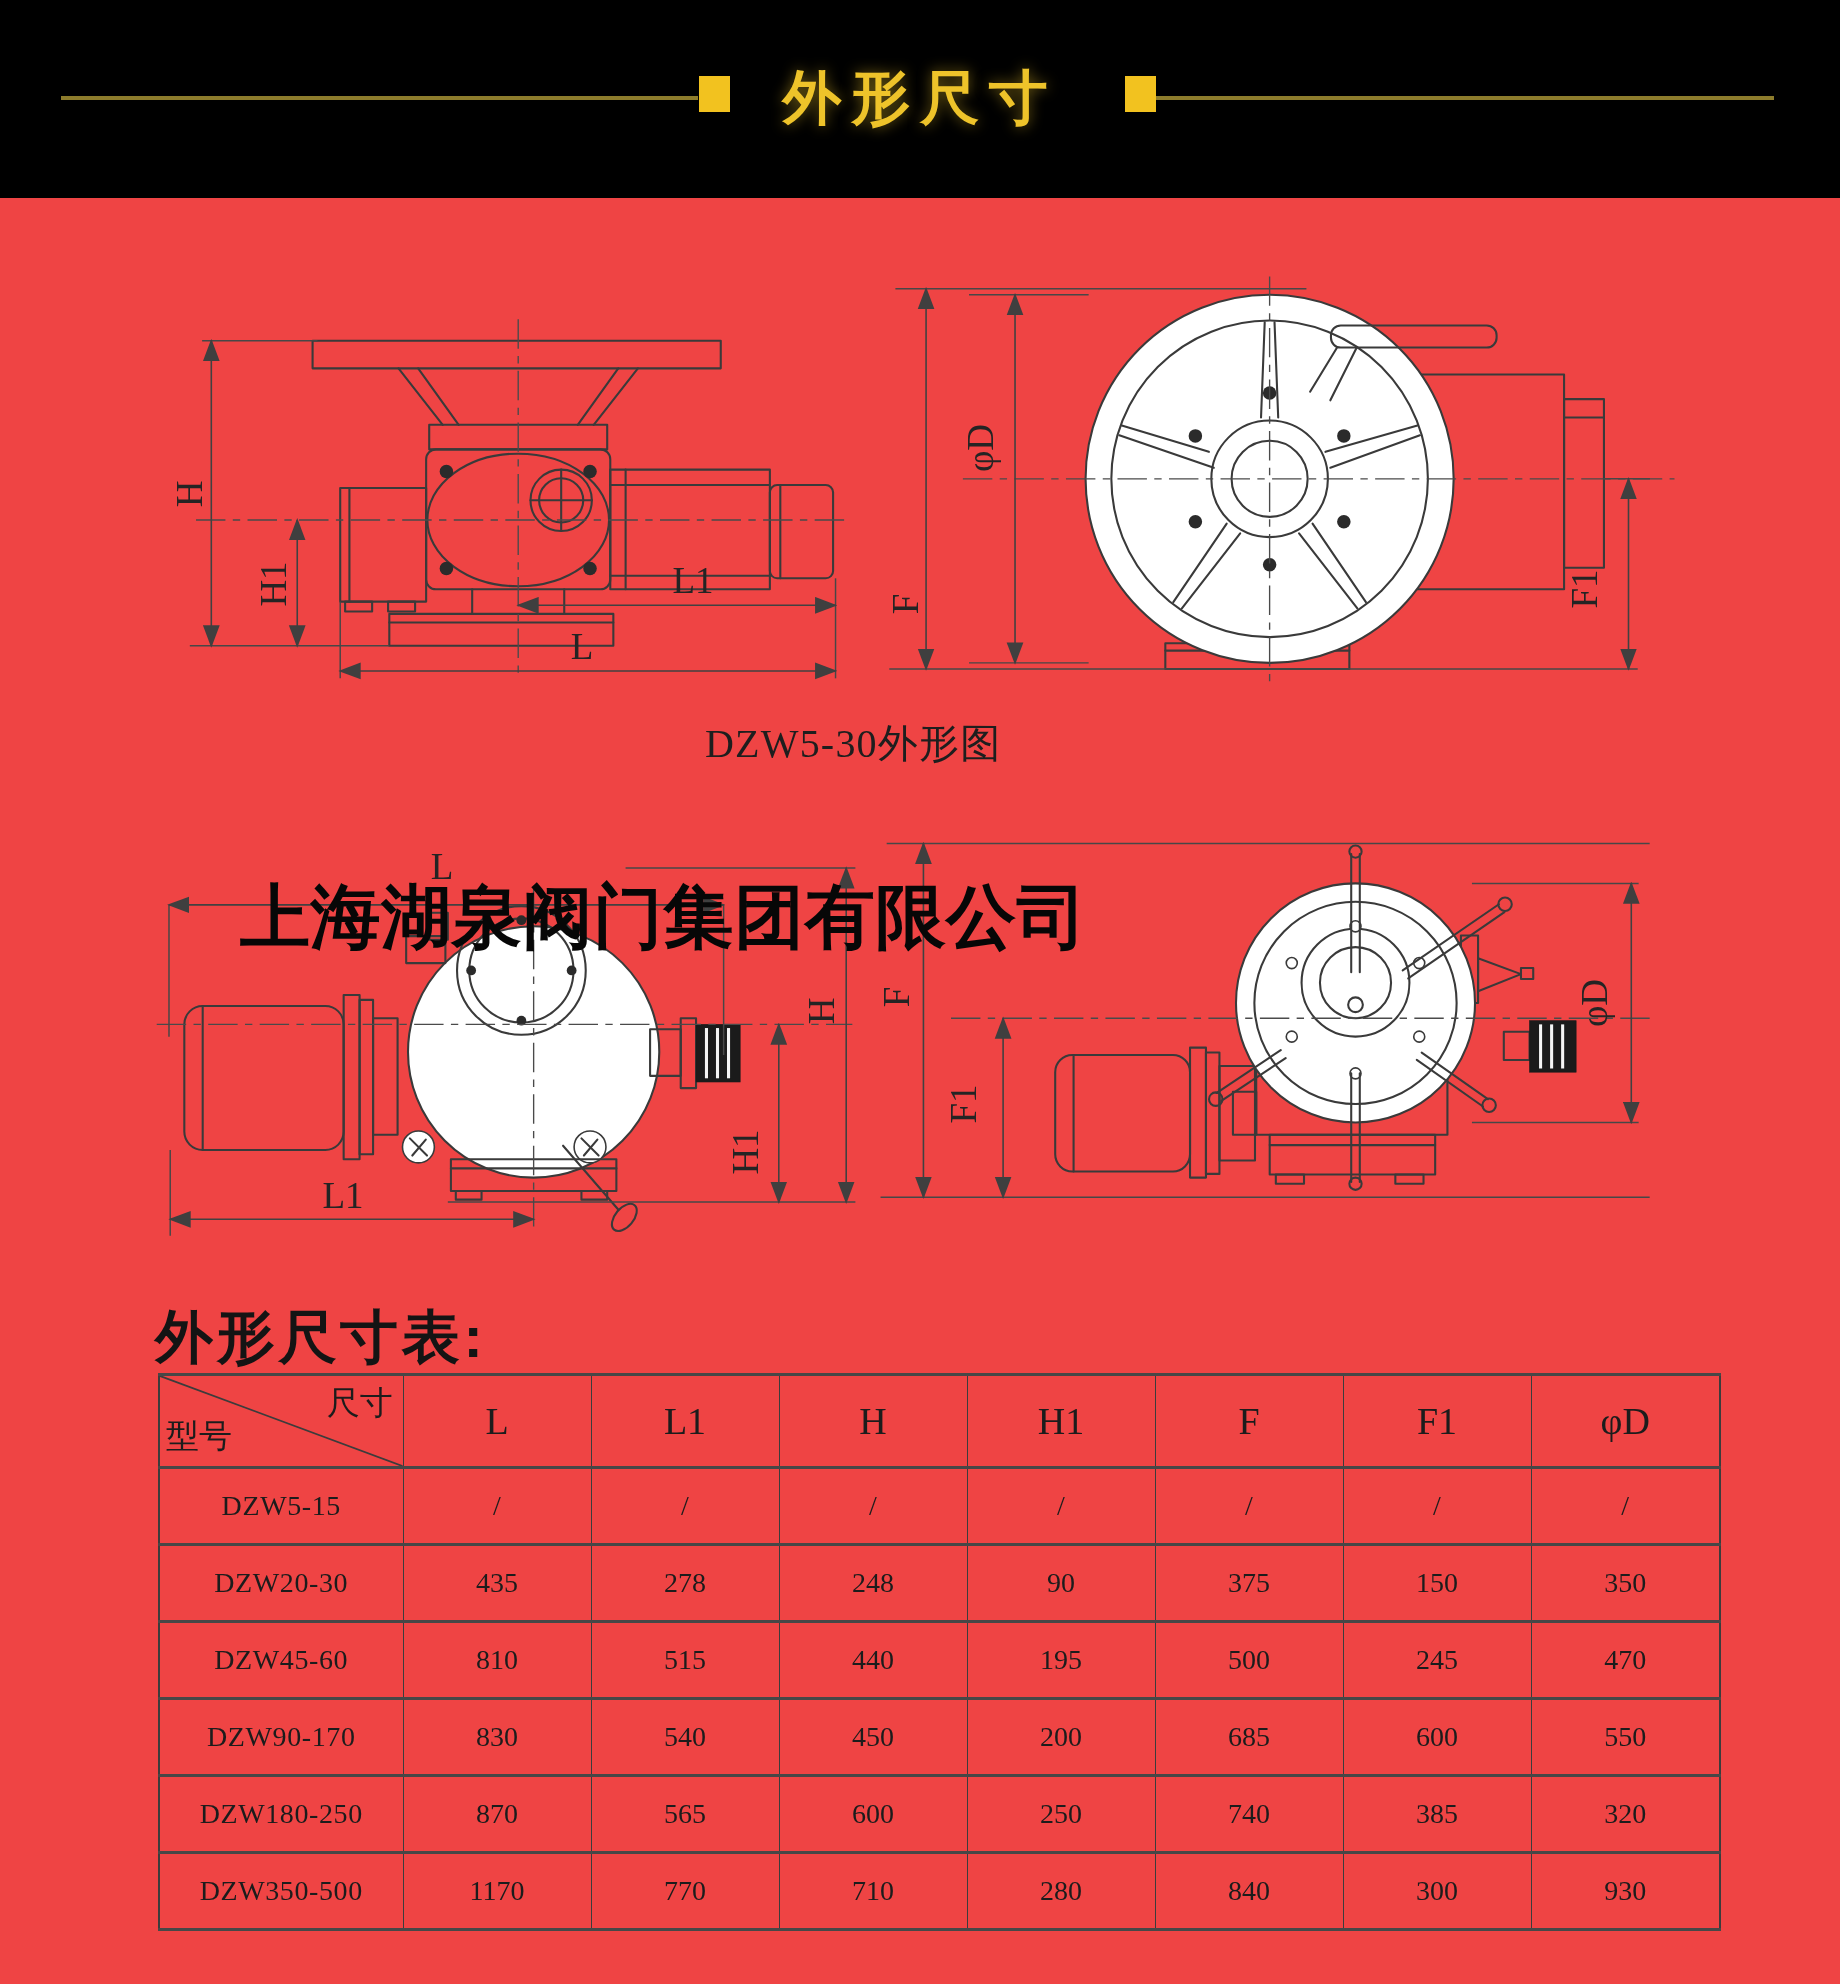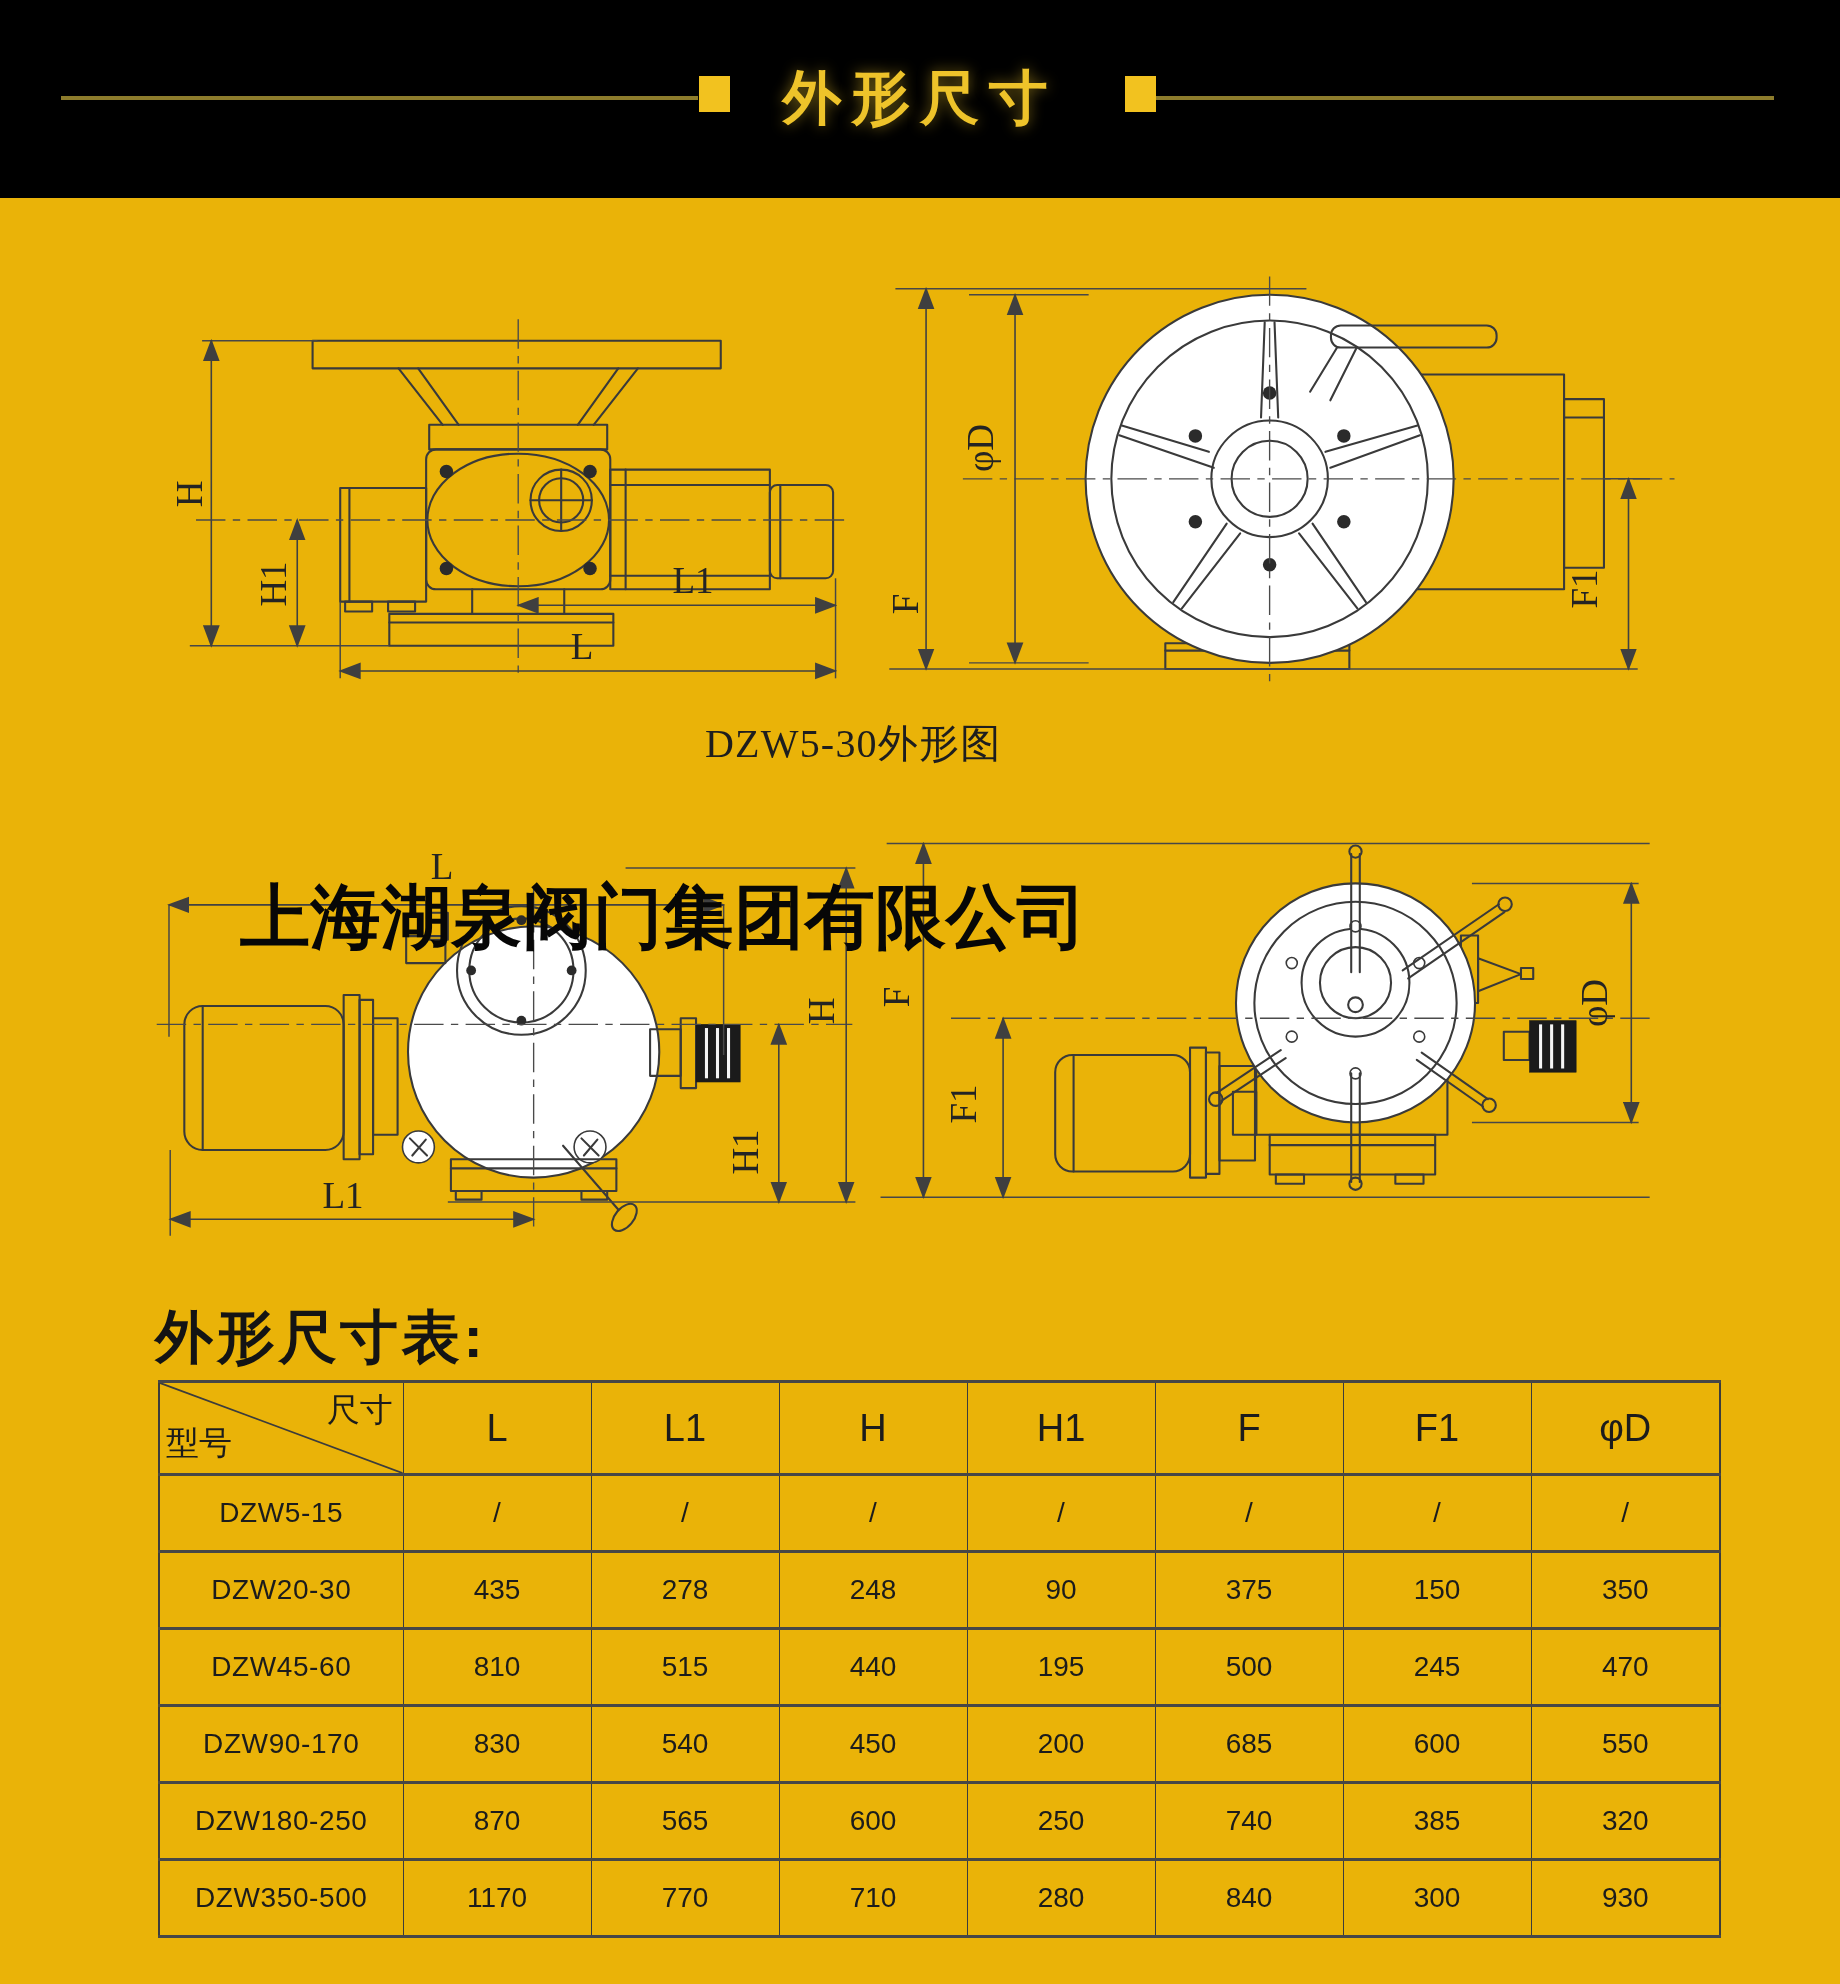--- a/index.html
+++ b/index.html
@@ -1,16 +1,16 @@
 <!DOCTYPE html>
 <html style="font-size:9.8px"><head>
 <meta charset="utf-8">
 <style>
   html,body{margin:0;padding:0;background:#e8e8e8;}
-  .page{position:relative;width:1840px;height:1985px;background:#eab308;overflow:hidden;
+  .page{position:relative;width:1840px;height:1985px;background:#ef4444;overflow:hidden;
         font-family:"Liberation Sans","DejaVu Sans",sans-serif;}
   
   .banner{position:absolute;left:0;top:0;width:1840px;height:198px;background:#000;}
   .banner .hline{position:absolute;top:96px;height:3.7px;background:#8d7c2c;}
   .banner .hline.l{left:61px;width:637px;}
   .banner .hline.r{left:1152px;width:622px;}
   .banner .sq{position:absolute;top:76px;width:31px;height:36px;background:#f2c21f;}
   .banner .sq.l{left:699px;}
   .banner .sq.r{left:1125px;}
   .banner-title{position:absolute;left:50%;top:59px;transform:translateX(-50%);
@@ -32,21 +32,21 @@
         font-size:37px;color:#242424;white-space:nowrap;transform:translate(-50%,-50%);}
   .rot{transform:translate(-50%,-50%) rotate(-90deg);}
   .caption{position:absolute;font-family:"Liberation Serif","DejaVu Serif",serif;
         font-size:40px;color:#1e1e1e;letter-spacing:1.2px;}
   .watermark{position:absolute;font-size:70px;font-weight:800;color:#070707;
         white-space:nowrap;letter-spacing:0.6px;z-index:6;}
   
   .table-heading{position:absolute;margin:0;font-size:58px;font-weight:700;color:#141414;
         letter-spacing:3.7px;white-space:nowrap;}
   table.dims{position:absolute;border-collapse:collapse;table-layout:fixed;
-        font-family:Liberation Sans, sans-serif;color:#1c1c1c;margin-top:7px;}
+        font-family:Liberation Serif, serif;color:#1c1c1c;}
   table.dims td,table.dims th{border-left:1.8px solid #3c3c3c;border-right:1.8px solid #3c3c3c;
         border-top:3.7px solid #474747;border-bottom:3.7px solid #474747;
         text-align:center;vertical-align:middle;padding:0;font-weight:normal;}
   table.dims{border:2.5px solid #3c3c3c;}
   table.dims th{font-size:38px;height:90px;}
   table.dims td{font-size:28px;height:74px;}
   td.model{font-size:33px;letter-spacing:0.6px;}
   th.corner{position:relative;}
   th.corner svg{position:absolute;left:0;top:0;width:100%;height:100%;}
   th.corner .tr{position:absolute;right:9.8px;top:4.9px;font-size:33px;}

